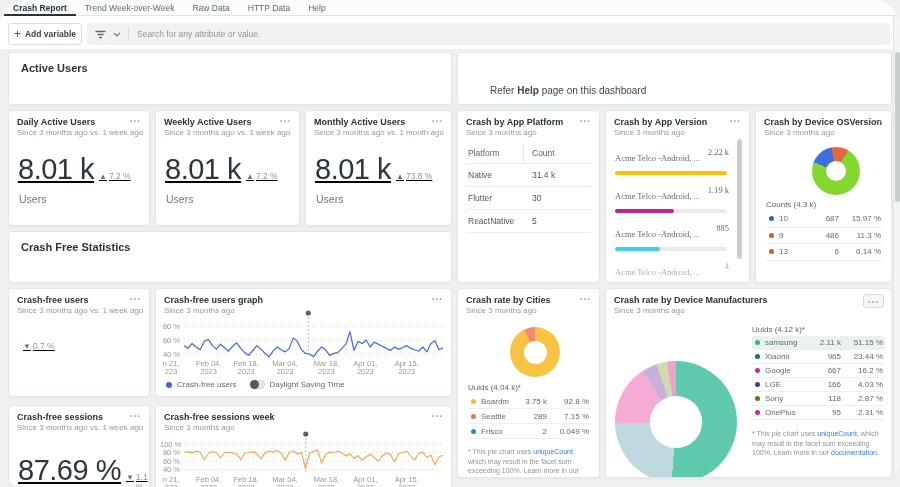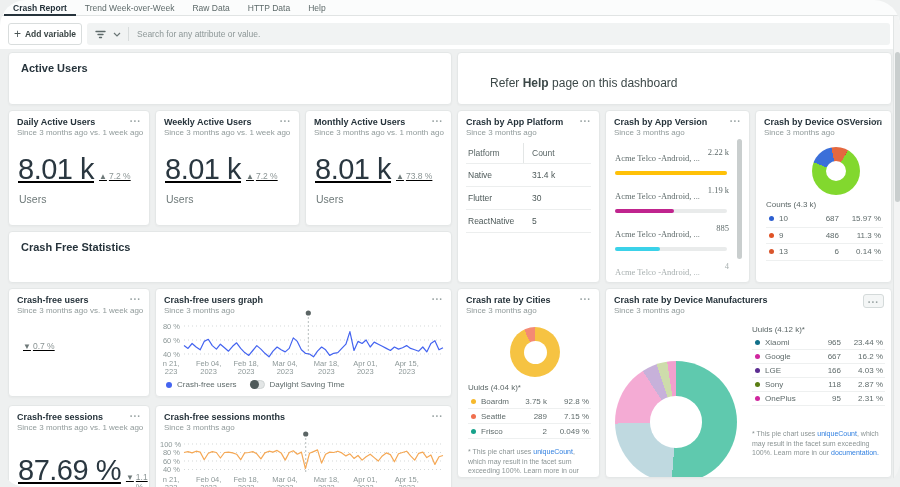--- a/index.html
+++ b/index.html
@@ -23,21 +23,21 @@
   .vthumb { position: absolute; left: 1px; top: 36px; width: 5px; height: 150px; border-radius: 3px; background: #c9cece; }
 
   
   .card { position: absolute; background: #fff; border: 1px solid #e4e7e7; border-radius: 4px; box-shadow: 0 1px 2px rgba(0,0,0,.03); overflow: hidden; }
   .ctitle { position: absolute; left: 8px; top: 6px; font-size: 9px; font-weight: bold; color: #26333b; white-space: nowrap; }
   .csub { position: absolute; left: 8px; top: 17px; font-size: 8px; color: #909a9a; white-space: nowrap; }
   .cmenu { position: absolute; right: 8px; top: 2px; font-size: 10px; font-weight: bold; color: #9aa4a4; letter-spacing: 1px; cursor: pointer; }
   .cmenu.boxed { top: 5px; right: 7px; border: 1px solid #d4dada; background: #f4f6f6; border-radius: 3px; padding: 0 4px 3px 4px; line-height: 9px; }
   .sec-title { position: absolute; left: 12px; top: 9px; font-size: 11px; font-weight: bold; color: #26333b; }
   .note1 { position: absolute; left: 12px; top: 9px; font-size: 8.5px; font-weight: bold; color: #26333b; }
-  .note2 { position: absolute; left: 12px; top: 23px; font-size: 12px; color: #3c4848; white-space: pre; padding-left: 20px; }
+  .note2 { position: absolute; left: 12px; top: 32px; font-size: 10px; color: #3c4848; white-space: pre; padding-left: 20px; }
   .note2 b { font-weight: bold; }
 
   
   .kpi-line { position: absolute; left: 9px; display: flex; align-items: baseline; text-decoration: underline; }
   .kpi-value { font-size: 29px; color: #2a3740; letter-spacing: -0.5px; white-space: nowrap; }
   .kpi-arrow { font-size: 8px; color: #6d7878; margin-left: 5px; }
   .kpi-delta { font-size: 8.5px; color: #8a9494; margin-left: 2px; }
   .kpi-unit { position: absolute; left: 10px; font-size: 10.5px; color: #6e7979; }
 
   
@@ -350,20 +350,26 @@
 
   <div class="card" style="left:605px;top:288px;width:287px;height:190px">
     <div class="ctitle">Crash rate by Device Manufacturers</div>
     <div class="csub">Since 3 months ago</div>
     <div class="cmenu boxed">...</div>
     <div class="donut" id="donut-mfr" style="left: 9px; top: 72px; width: 122px; height: 122px; background: conic-gradient(rgb(95, 201, 174) 0deg, rgb(95, 201, 174) 184.14deg, rgb(191, 217, 224) 184.14deg, rgb(191, 217, 224) 268.52deg, rgb(244, 171, 212) 268.52deg, rgb(244, 171, 212) 326.84deg, rgb(199, 177, 218) 326.84deg, rgb(199, 177, 218) 341.35deg, rgb(206, 220, 171) 341.35deg, rgb(206, 220, 171) 351.68deg, rgb(242, 160, 206) 351.68deg, rgb(242, 160, 206) 360deg);">
         <div class="hole" style="height: 51.24px; width: 51.24px; top: 35.38px; left: 35.38px;"></div>
       </div>
     <div class="ltitle" style="left:146px;top:36px">Uuids (4.12 k)*</div>
     <div class="plegend" id="legend-mfr" style="left:146px;top:47px;width:133px">
+        <div class="prow hl" style="height: 14px;">
+          <span class="dot" style="background: rgb(47, 179, 154);"></span>
+          <span class="plab">samsung</span>
+          <span class="pval">2.11 k</span>
+          <span class="ppct">51.15 %</span>
+        </div>
         <div class="prow" style="height: 14px;">
           <span class="dot" style="background: rgb(17, 112, 138);"></span>
           <span class="plab">Xiaomi</span>
           <span class="pval">965</span>
           <span class="ppct">23.44 %</span>
         </div>
         <div class="prow" style="height: 14px;">
           <span class="dot" style="background: rgb(208, 38, 158);"></span>
           <span class="plab">Google</span>
           <span class="pval">667</span>
@@ -398,21 +404,21 @@
     <div class="csub">Since 3 months ago vs. 1 week ago</div>
     <div class="cmenu">...</div>
     <div class="kpi-line" style="top:48px">
       <span class="kpi-value">87.69 %</span>
       <span class="kpi-arrow">▼</span>
       <span class="kpi-delta">1.1 %</span>
     </div>
   </div>
 
   <div class="card" id="g-sessions" style="left:155px;top:405px;width:297px;height:109px">
-    <div class="ctitle">Crash-free sessions months</div>
+    <div class="ctitle">Crash-free sessions week</div>
     <div class="csub">Since 3 months ago</div>
     <div class="cmenu">...</div>
   <div class="ylab" style="left: 4px; top: 33.9947px;">100 %</div>
       <div class="ylab" style="left: 4px; top: 42.494px;">80 %</div>
       <div class="ylab" style="left: 4px; top: 50.9934px;">60 %</div>
       <div class="ylab" style="left: 4px; top: 59.4927px;">40 %</div>
       <svg width="259" height="46" viewBox="0 0 259 46" style="position: absolute; left: 28px; top: 34px; overflow: visible;">
         <line x1="0" x2="259" y1="3.9946879150066437" y2="3.9946879150066437" stroke="#d4d9d9" stroke-width="1" stroke-dasharray="1,3"></line>
         <line x1="0" x2="259" y1="12.494023904382473" y2="12.494023904382473" stroke="#d4d9d9" stroke-width="1" stroke-dasharray="1,3"></line>
         <line x1="0" x2="259" y1="20.993359893758296" y2="20.993359893758296" stroke="#d4d9d9" stroke-width="1" stroke-dasharray="1,3"></line>

